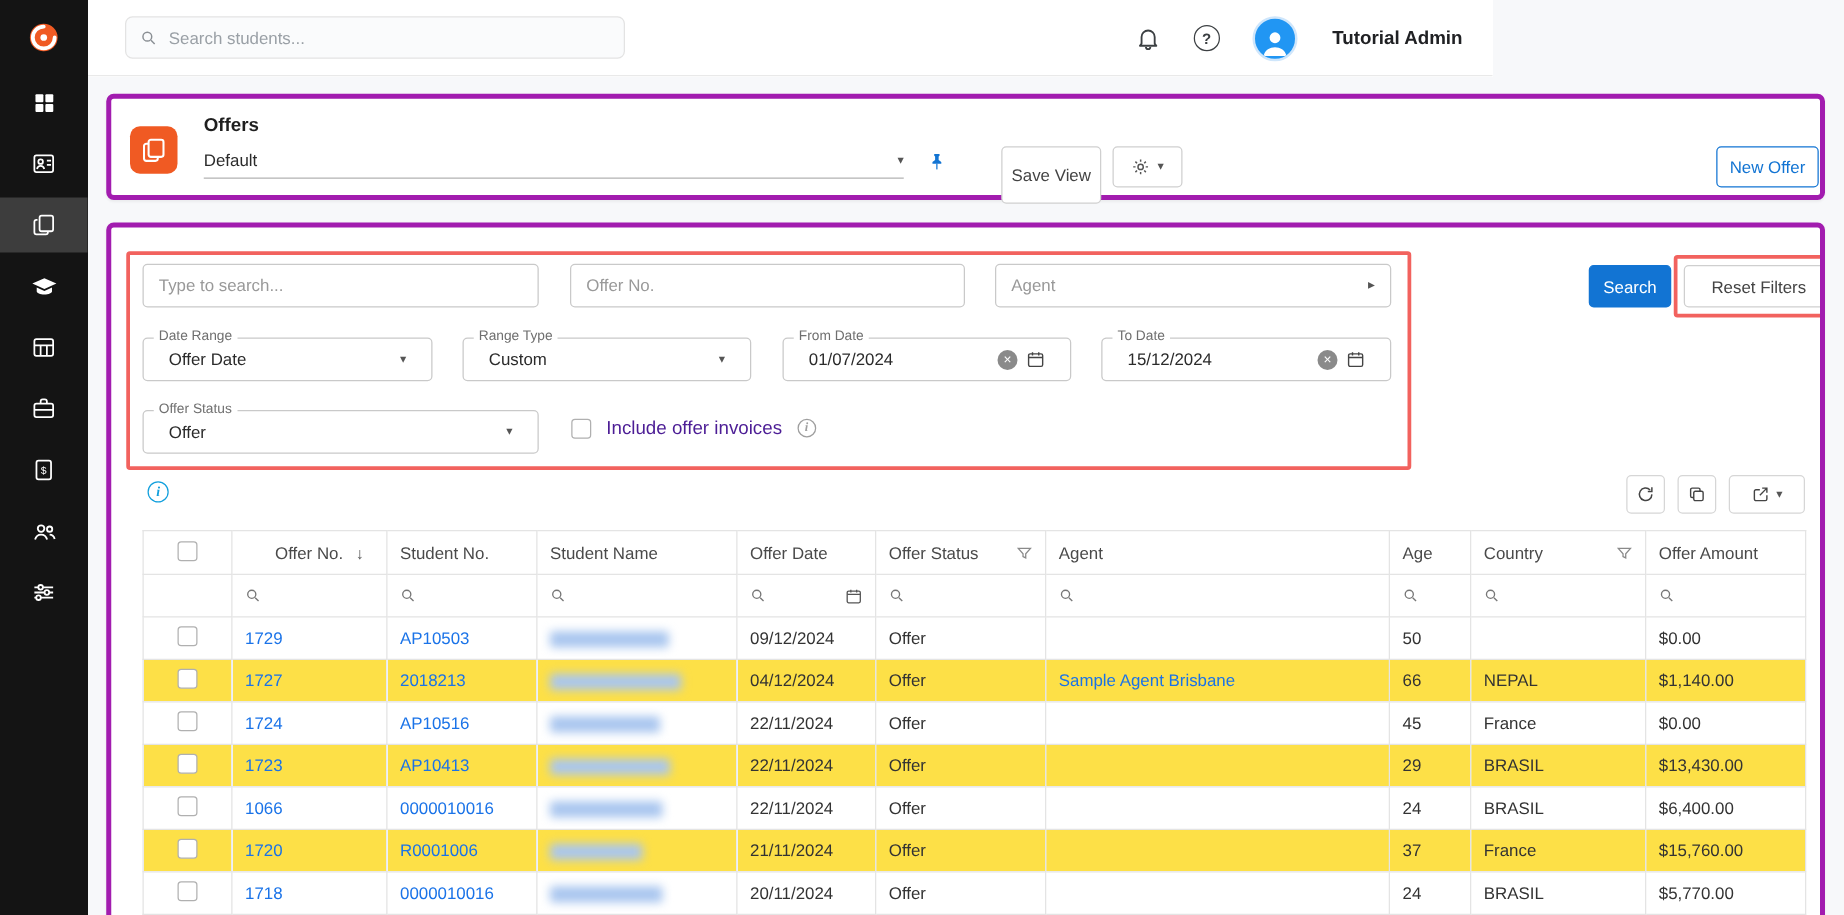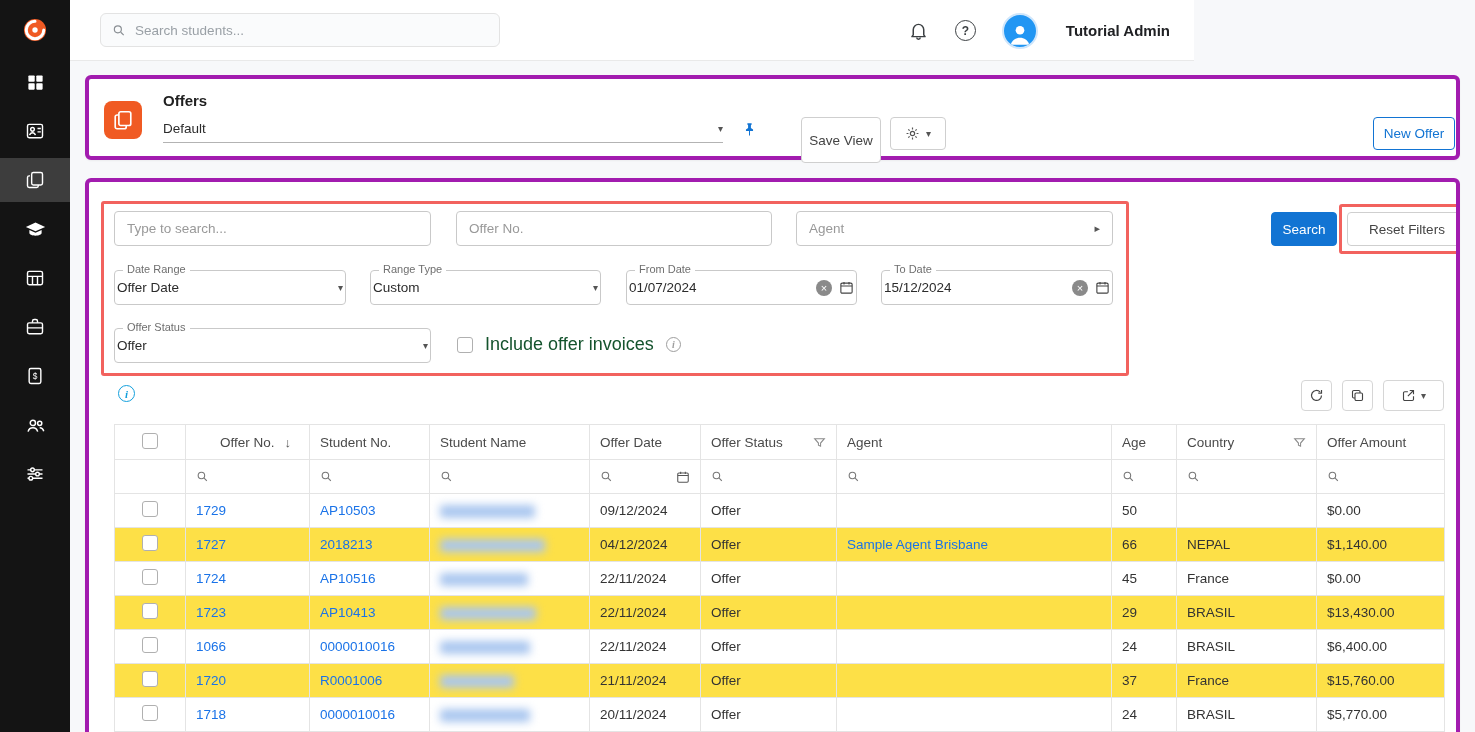--- a/index.html
+++ b/index.html
@@ -39,35 +39,35 @@
   .btn-outline-blue{background:#fff;border:1px solid #1274d3;color:#1274d3}
   .btn-save{position:absolute;left:712px;top:38px;width:80px;height:46px}
   .btn-gear{position:absolute;left:801px;top:38px;width:56px;height:33px}
   .btn-new{position:absolute;left:1284px;top:38px;width:82px;height:33px}
 
   
   .input-plain{position:absolute;height:35px;border:1px solid #c9c9c9;border-radius:4px;padding:0 12px;font-size:13.5px;color:#333;outline:none;background:#fff;font-family:inherit}
   .input-plain::placeholder{color:#999}
   .agent-field{position:absolute;height:35px;border:1px solid #c9c9c9;border-radius:4px;background:#fff;display:flex;align-items:center;justify-content:space-between;padding:0 12px;cursor:pointer}
   .placeholder-text{color:#999;font-size:13.5px}
-  .ffield{position:absolute;height:35px;background:#fff;border:1px solid #c9c9c9;border-radius:4px;display:flex;align-items:center;padding:0 2px;gap:7px;cursor:pointer}
+  .ffield{position:absolute;height:35px;background:#fff;border:1px solid #c9c9c9;border-radius:4px;display:flex;align-items:center;padding:0 20px;gap:7px;cursor:pointer}
   .flabel{position:absolute;top:-8px;left:8px;background:#fff;padding:0 4px;font-size:11px;color:#6f6f6f}
   .fvalue{flex:1;font-size:13.5px;color:#2b2b2b;white-space:nowrap;overflow:hidden}
   .caret{color:#555;font-size:10px;line-height:1}
   .caret-r{color:#555;font-size:11px;line-height:1}
   .clear-ic{width:16px;height:16px;border-radius:50%;background:#8a8a8a;color:#fff;font-size:11px;line-height:16px;text-align:center;cursor:pointer;flex:0 0 auto}
   .btn-search{position:absolute;left:1182px;top:30px;width:66px;height:34px}
   .btn-reset{position:absolute;left:1258px;top:30px;width:120px;height:34px}
   .annotation{position:absolute;border:3px solid #f2625e;border-radius:3px;pointer-events:none;z-index:4}
   .ann-filters{left:12px;top:19px;width:1028px;height:175px}
   .ann-reset{left:1250px;top:22px;width:124px;height:50px}
   .include-wrap{position:absolute;left:368px;top:152px;display:flex;align-items:center;gap:12px}
   input[type=checkbox]{width:16px;height:16px;border:1px solid #b0b0b0;border-radius:3px;background:#fff;appearance:none;-webkit-appearance:none;margin:0;cursor:pointer}
   .cb-lg{width:20px;height:20px;border-radius:4px}
-  .include-label{font-size:18px;color:#14532d}
+  .include-label{font-size:15px;color:#4c1d95}
   .info-blue{width:17px;height:17px;border-radius:50%;border:1.7px solid #13a0dd;color:#13a0dd;font-size:11px;font-weight:bold;display:flex;align-items:center;justify-content:center;font-family:"Liberation Serif",serif;font-style:italic;cursor:pointer}
   .info-gray{width:15px;height:15px;border-radius:50%;border:1.4px solid #9e9e9e;color:#9e9e9e;font-size:10px;font-weight:bold;display:flex;align-items:center;justify-content:center;font-family:"Liberation Serif",serif;font-style:italic}
   .grid-info{position:absolute;left:29px;top:203px}
   .icon-btn{position:absolute;height:31px;background:#fff;border:1px solid #d6d6d6;border-radius:4px;display:flex;align-items:center;justify-content:center;gap:5px;cursor:pointer}
   .ib-refresh{left:1212px;top:198px;width:31px}
   .ib-copy{left:1253px;top:198px;width:31px}
   .ib-export{left:1294px;top:198px;width:61px}
 
   
   .grid-table{position:absolute;left:25px;top:242px;width:1330px;border-collapse:collapse;table-layout:fixed;font-size:13.5px;color:#333;background:#fff}

